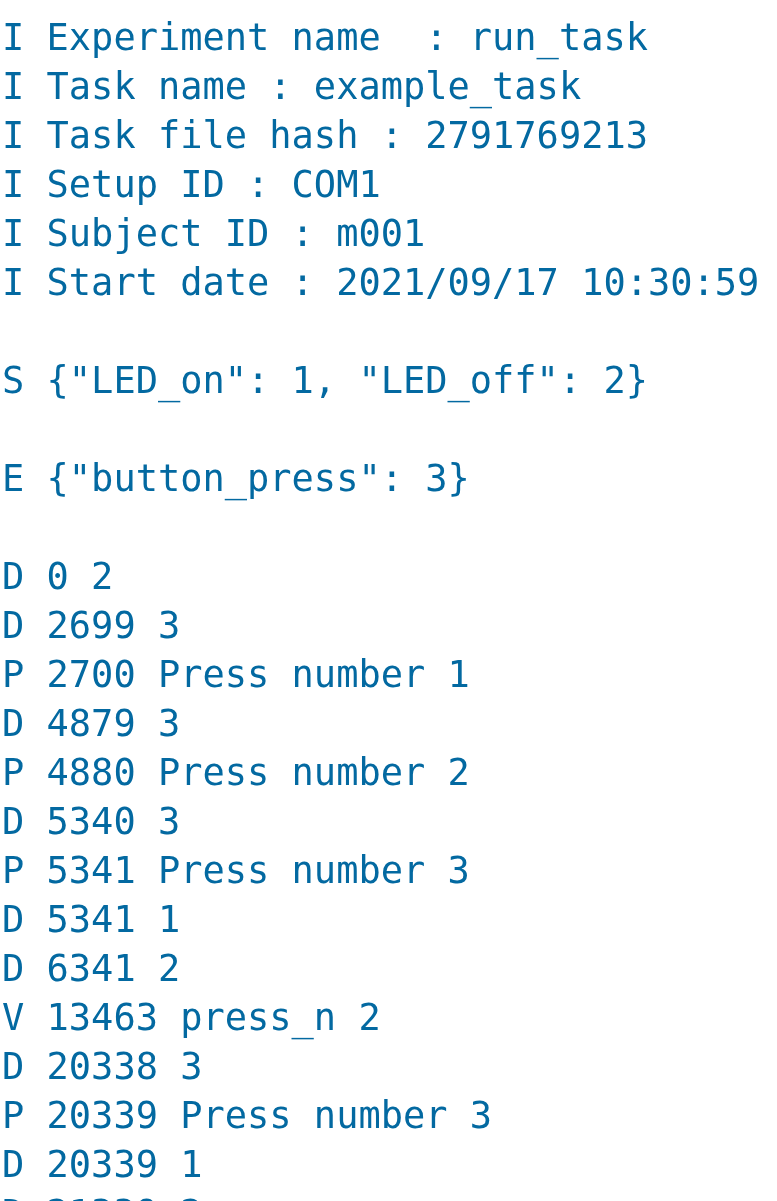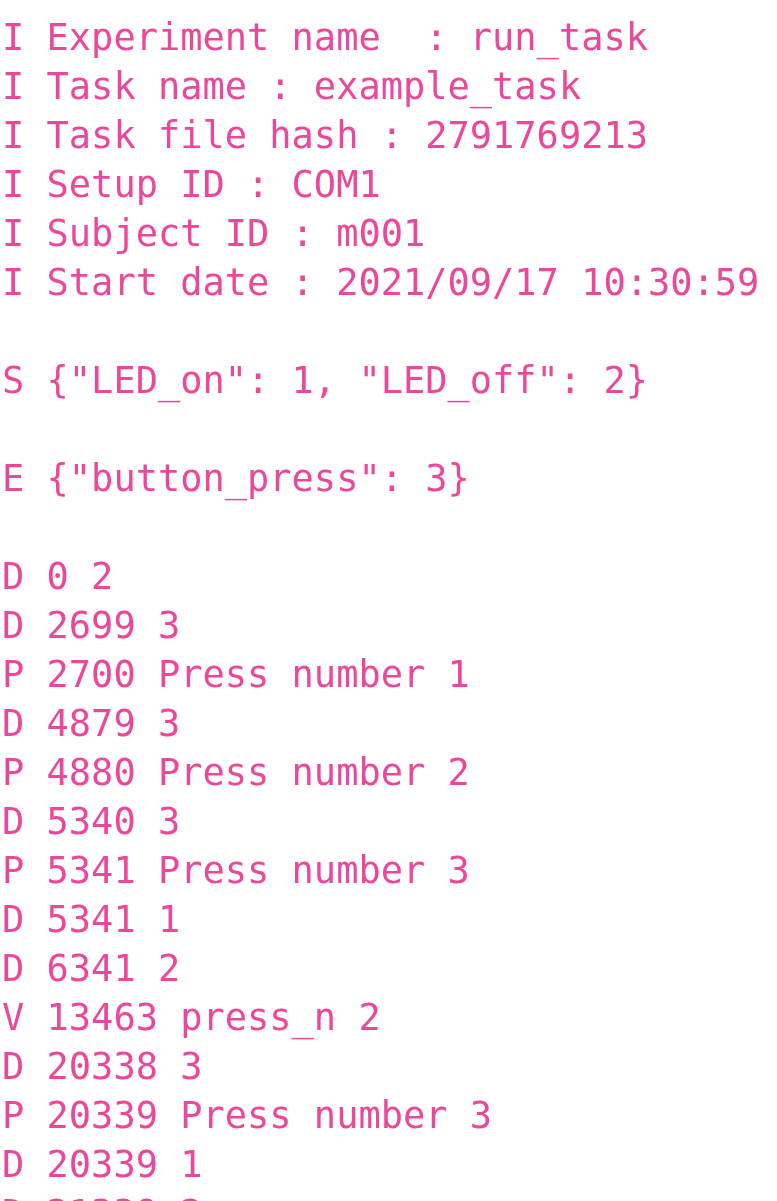--- a/index.html
+++ b/index.html
@@ -20,21 +20,21 @@
     top: 0px;
     width: 777px;
     padding-left: 2px;
     box-sizing: border-box;
   }
   .line {
     font-family: "DejaVu Sans Mono", monospace;
     font-size: 37px;
     line-height: 49px;
     height: 49px;
-    color: #ec4899;
+    color: #0369a1;
     white-space: pre;
     letter-spacing: 0px;
     font-weight: 400;
   }
   .line.blank {
     color: transparent;
   }
 </style>
 </head>
 <body>

